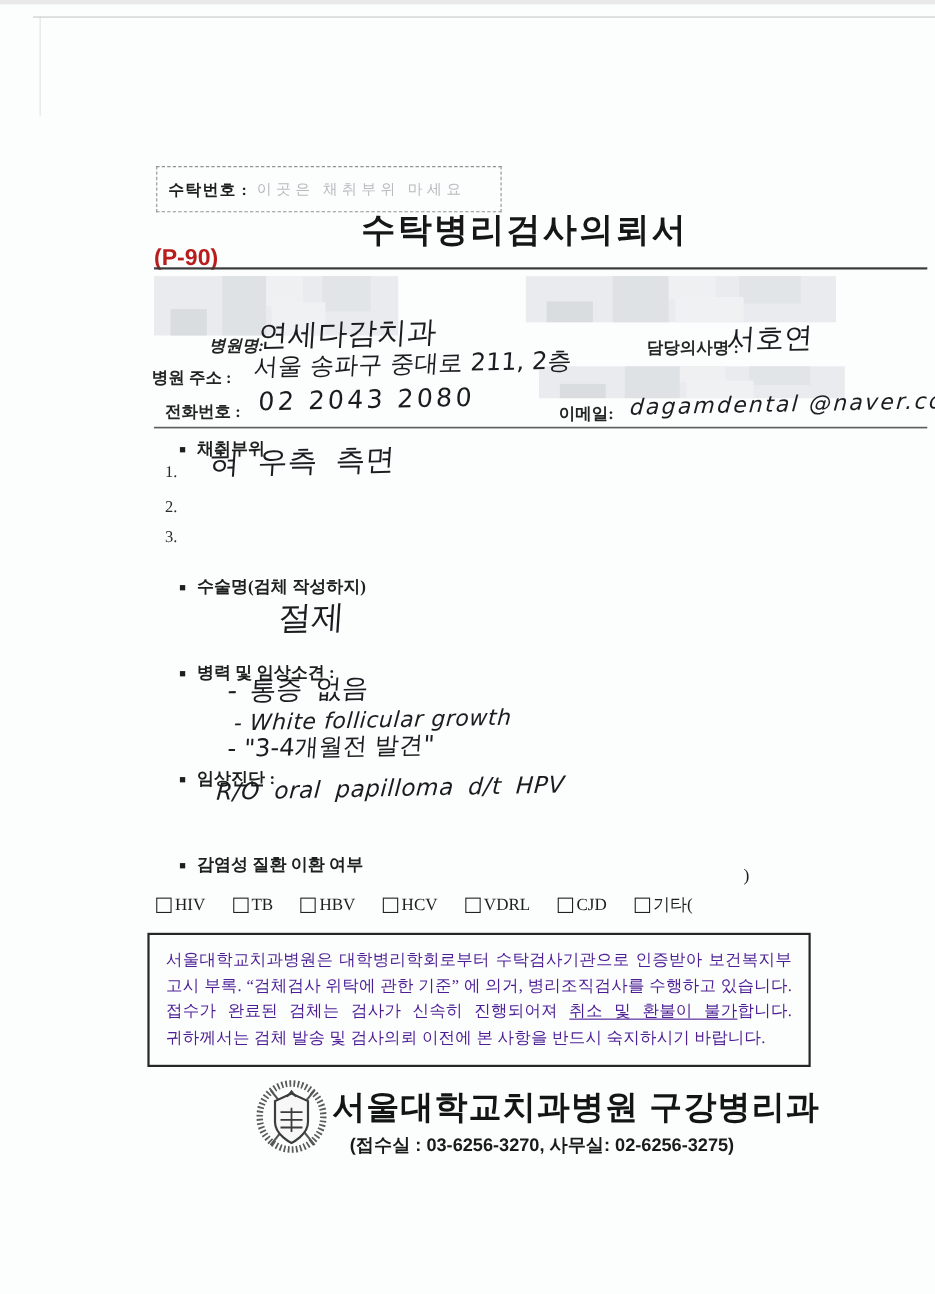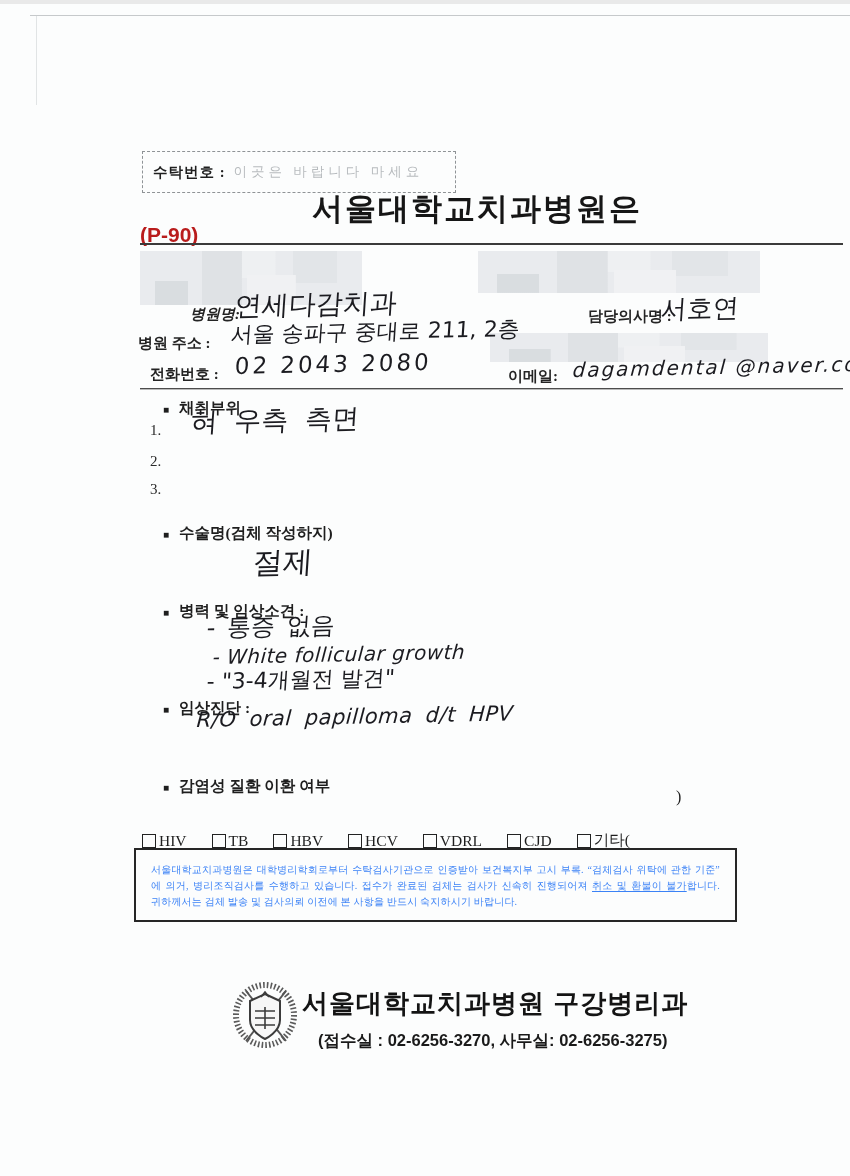--- a/index.html
+++ b/index.html
@@ -59,60 +59,60 @@
     font-family:"DejaVu Sans",sans-serif;color:#1b1b20;white-space:nowrap;
     transform:rotate(-1.2deg) skewX(-5deg);transform-origin:left bottom;line-height:1;
   }
   .hw-latin{font-style:italic;letter-spacing:.5px;}
 
   .section-head{font-size:15.5px;font-weight:bold;color:#1e1e1e;white-space:nowrap;display:flex;align-items:center;gap:10px;}
   .bullet{font-size:10px;line-height:1;position:relative;top:1px;}
   .listnum{font-size:15px;color:#2a2a2a;}
 
   
-  .cbrow{left:142px;top:826px;display:flex;gap:25px;font-size:15.5px;color:#1e1e1e;align-items:center;}
+  .cbrow{left:142px;top:808px;display:flex;gap:25px;font-size:15.5px;color:#1e1e1e;align-items:center;}
   .cbitem{display:flex;align-items:center;gap:3px;white-space:nowrap;}
   .cbsq{width:12px;height:12px;border:1.4px solid #222;display:inline-block;background:transparent;}
   .paren-close{left:676px;top:784px;font-size:16px;color:#1e1e1e;}
 
   
   .notice{
     left:134px;top:844px;width:569px;
     border:2px solid #262626;padding:12px 15px 11px 15px;
-    font-size:10px;line-height:1.58;color:#3b82f6;text-align:justify;
+    font-size:15px;line-height:1.58;color:#4c1d95;text-align:justify;
     letter-spacing:.2px;word-break:keep-all;
   }
   .notice u{text-underline-offset:2px;}
 
   
   .footer-org{
     left:302px;top:982px;
     font-family:"Liberation Sans","DejaVu Sans",sans-serif;
-    font-weight:bold;font-size:26px;letter-spacing:1px;color:#141414;white-space:nowrap;
+    font-weight:bold;font-size:30px;letter-spacing:1px;color:#141414;white-space:nowrap;
   }
   .footer-contacts{
     left:318px;top:1026px;
     font-family:"Liberation Sans","DejaVu Sans",sans-serif;
     font-weight:bold;font-size:16.5px;color:#1a1a1a;white-space:nowrap;
   }
   .seal{left:233px;top:977px;}
 </style>
 </head>
 <body>
 
 <div class="page">
   <div class="scan-edge-top"></div>
   <div class="scan-edge-left"></div>
 
   <div class="abs code-box">
     <span class="lbl">수탁번호 :</span>
-    <span class="faded">이곳은 바랍니다 마세요</span>
-  </div>
-
-  <div class="abs doc-title">서울대학교치과병원은</div>
+    <span class="faded">이곳은 채취부위 마세요</span>
+  </div>
+
+  <div class="abs doc-title">수탁병리검사의뢰서</div>
   <div class="abs doc-code">(P-90)</div>
   <div class="abs rule1"></div>
 
   <div class="abs redact redact1"></div>
   <div class="abs redact redact2"></div>
   <div class="abs redact redact3"></div>
 
   <div class="abs field-label" style="left:190px;top:301px;font-style:italic;">병원명:</div>
   <div class="abs hw" style="left:234px;top:288px;font-size:27px;">연세다감치과</div>
 
@@ -201,14 +201,14 @@
 
   <svg class="abs seal" width="64" height="72" viewBox="0 0 64 72">
     <ellipse cx="32" cy="34" rx="29" ry="30" fill="none" stroke="#5a5a5a" stroke-width="6" stroke-dasharray="1.6 2.1"></ellipse>
     <line x1="13" y1="10" x2="53" y2="60" stroke="#555" stroke-width="2"></line>
     <line x1="53" y1="10" x2="13" y2="60" stroke="#555" stroke-width="2"></line>
     <path d="M32 13 L47 20 V39 C47 51 32 58 32 58 C32 58 17 51 17 39 V20 Z" fill="#f7f7f7" stroke="#3c3c3c" stroke-width="2"></path>
     <path d="M22 30 H42 M22 37 H42 M22 44 H42 M32 26 V48" fill="none" stroke="#3c3c3c" stroke-width="1.6"></path>
     <path d="M28 16 L32 11 L36 16" fill="none" stroke="#3c3c3c" stroke-width="1.6"></path>
   </svg>
   <div class="abs footer-org">서울대학교치과병원 구강병리과</div>
-  <div class="abs footer-contacts">(접수실 : 02-6256-3270, 사무실: 02-6256-3275)</div>
+  <div class="abs footer-contacts">(접수실 : 03-6256-3270, 사무실: 02-6256-3275)</div>
 </div>
 
 </body></html>

